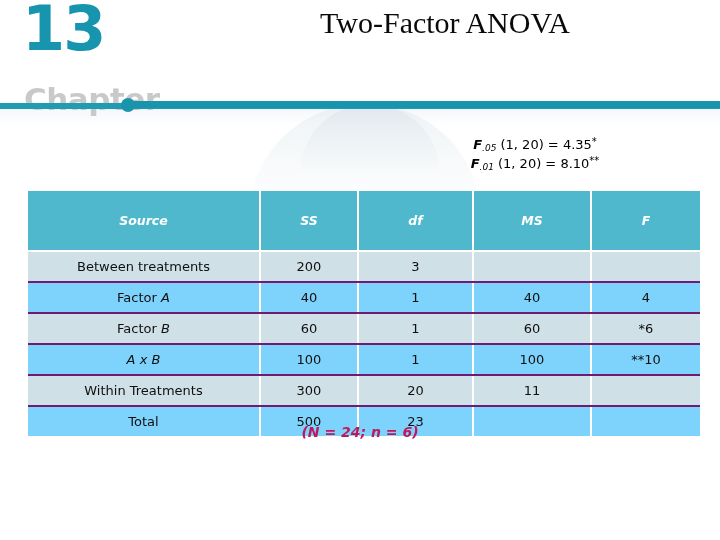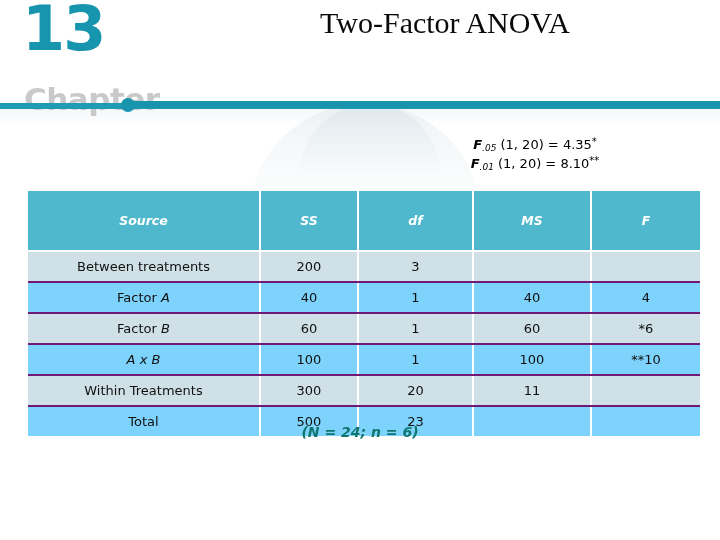--- a/index.html
+++ b/index.html
@@ -219,21 +219,21 @@
   #footer-note {
     position: absolute;
     left: 0;
     top: 424px;
     width: 720px;
     text-align: center;
     font-family: "DejaVu Sans", sans-serif;
     font-size: 14px;
     font-style: italic;
     font-weight: 700;
-    color: #0f766e;
+    color: #be185d;
   }
   #footer-note .nsym { font-style: italic; }
 </style>
 </head>
 <body>
 
 <div id="slide">
 
   <div class="watermark wm-band"></div>
   <div class="watermark wm-arc1"></div>

